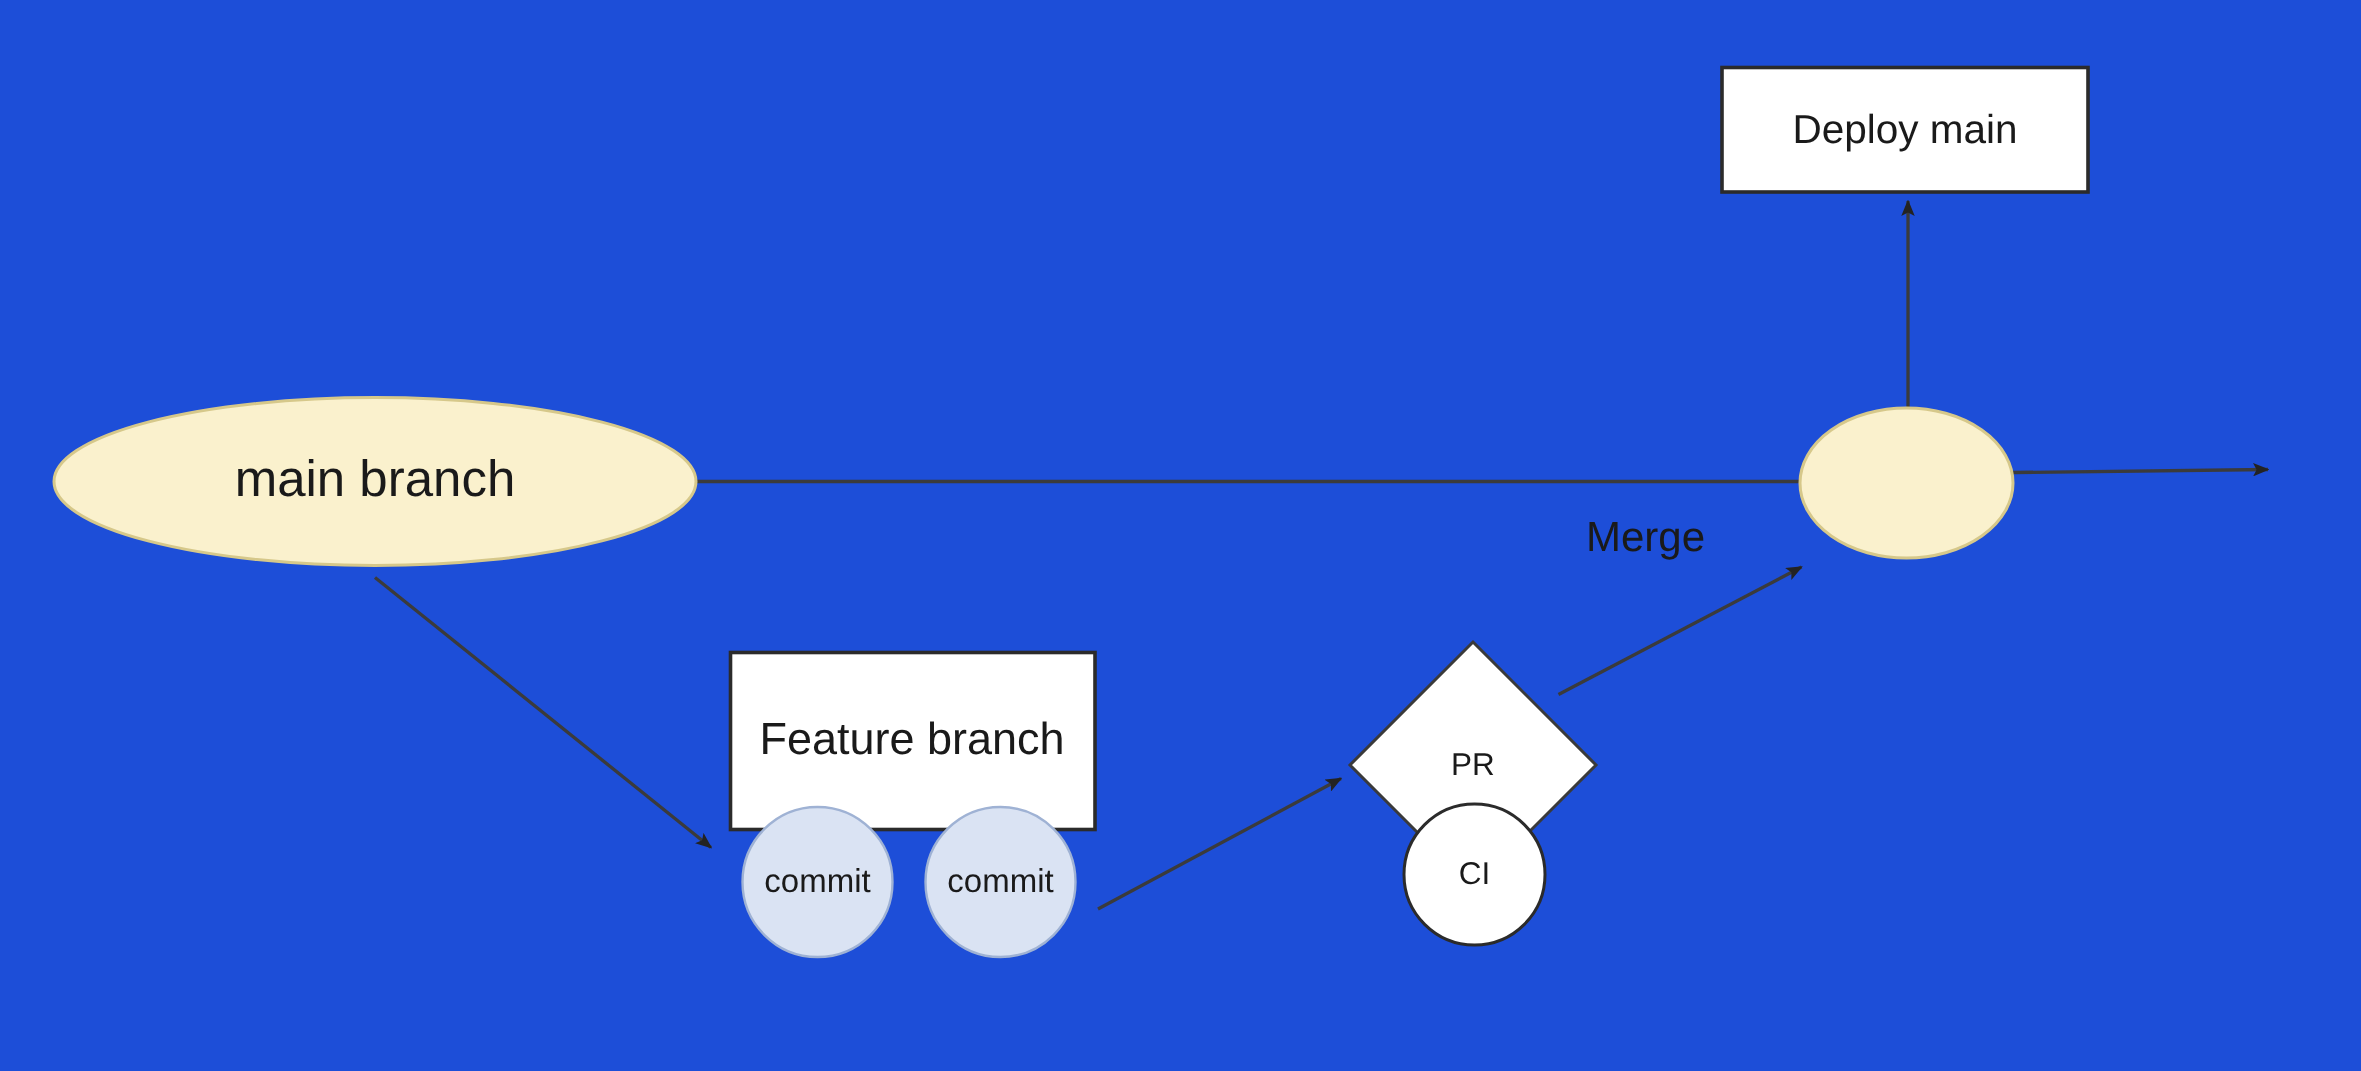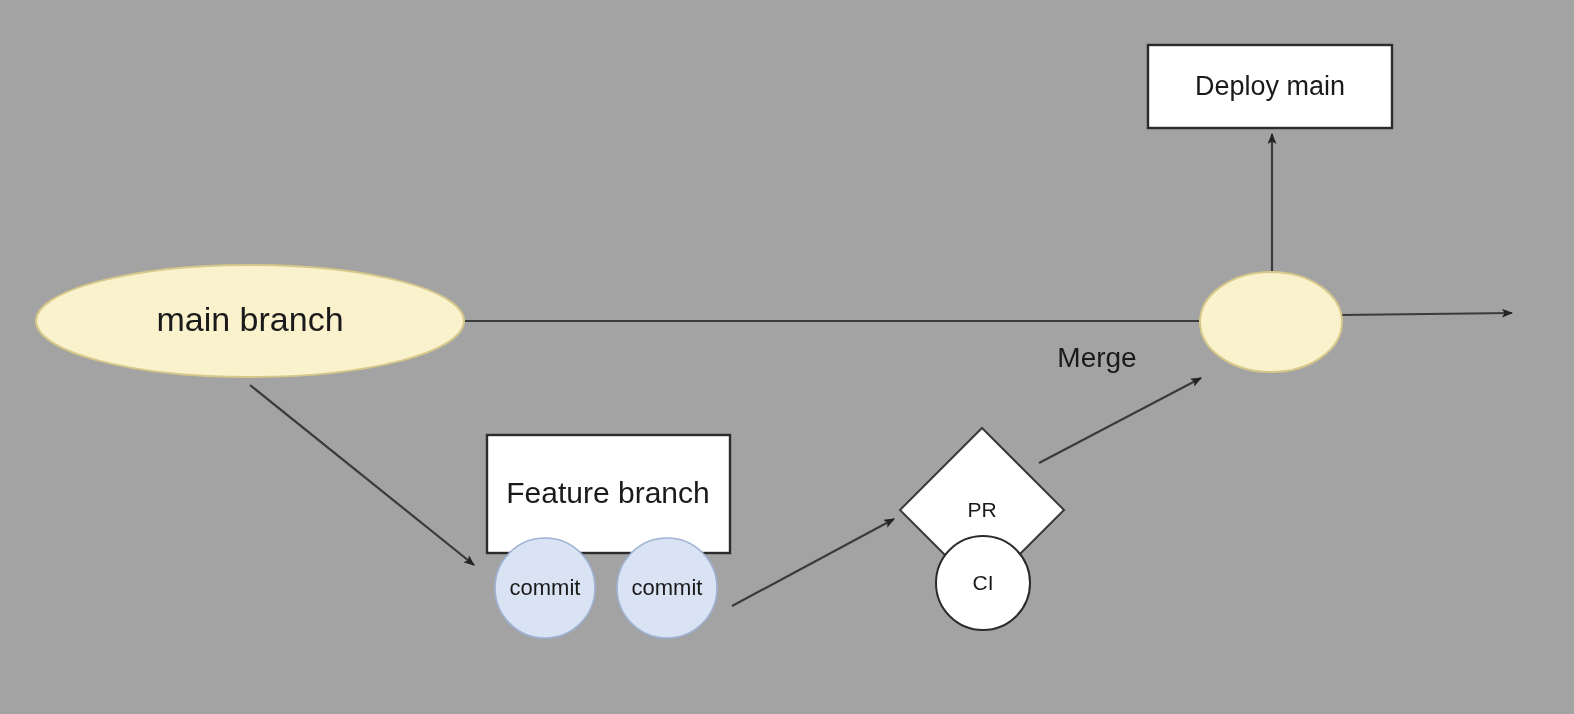--- a/index.html
+++ b/index.html
@@ -9,21 +9,21 @@
     background: #ffffff;
   }
   body {
     font-family: "Liberation Sans", sans-serif;
     -webkit-font-smoothing: antialiased;
   }
   #canvas {
     position: relative;
     width: 1574px;
     height: 714px;
-    background: #a3a3a3;
+    background: #1d4ed8;
     overflow: hidden;
   }
   #diagram-svg {
     position: absolute;
     top: 0;
     left: 0;
     width: 1574px;
     height: 714px;
   }
   .ellipse-shape {

